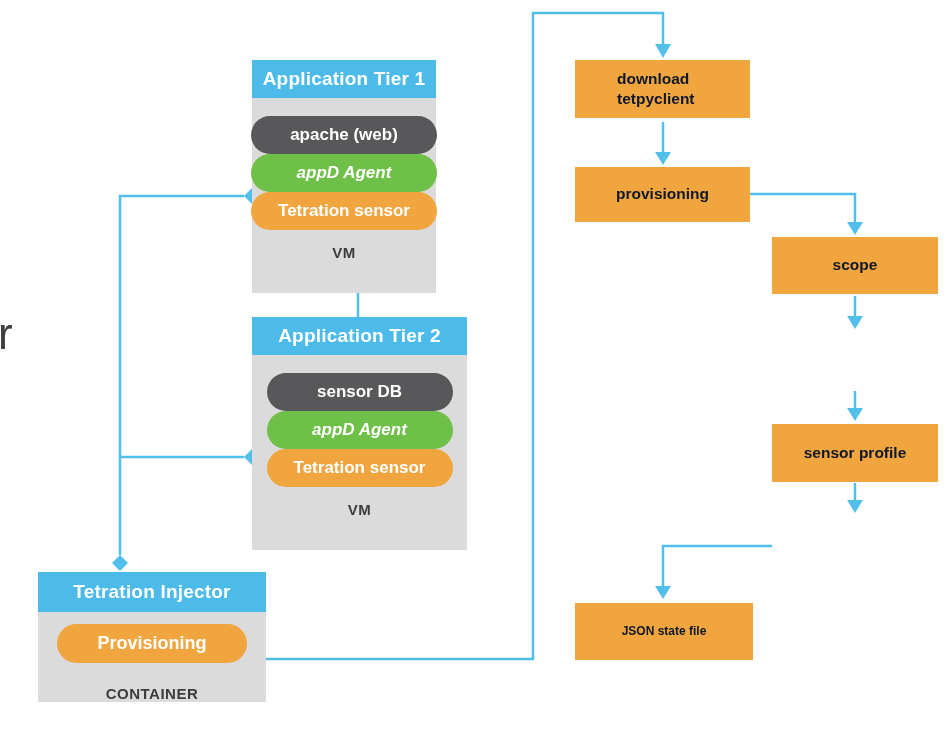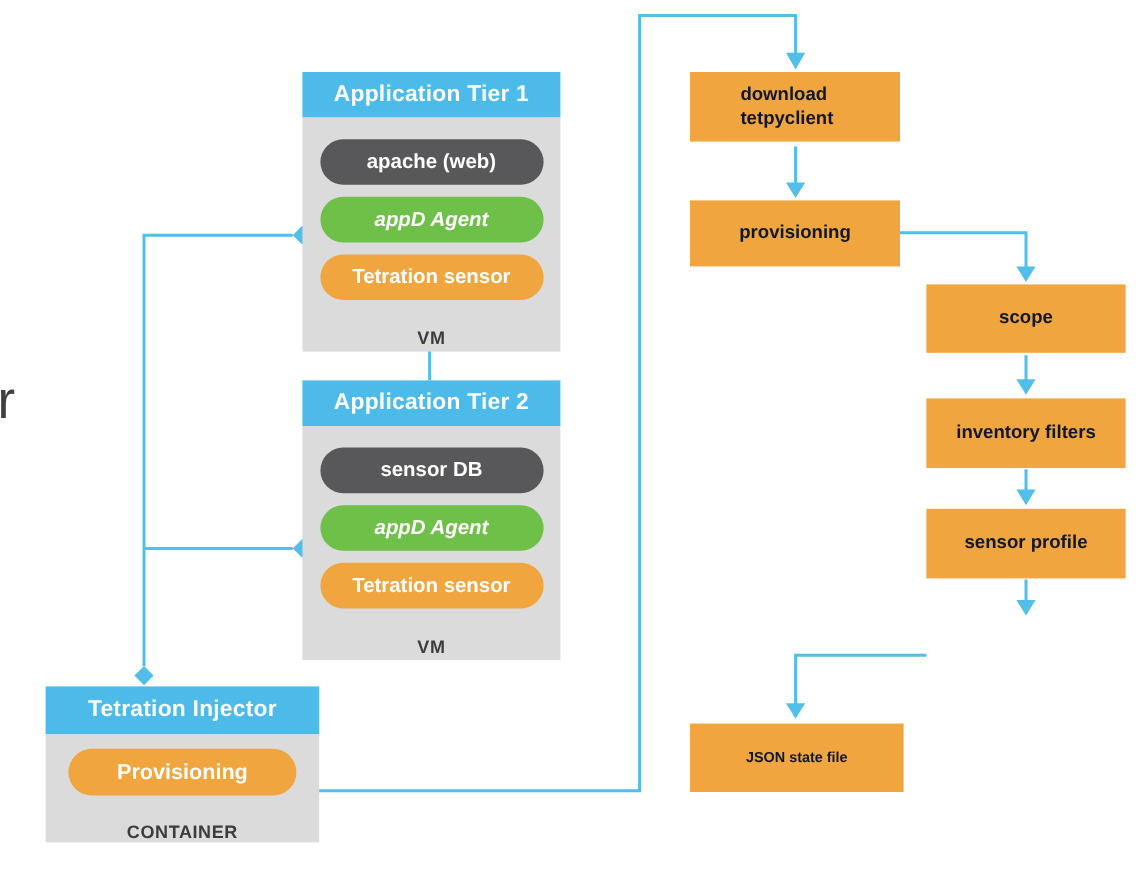--- a/index.html
+++ b/index.html
@@ -19,36 +19,36 @@
   .card{position:absolute;}
   .card-header{
     height:38px;background:var(--accent-blue);color:#fff;
     font-weight:bold;font-size:19px;letter-spacing:.2px;
     display:flex;align-items:center;justify-content:center;
   }
   .card-body{
     background:var(--card-gray);box-sizing:border-box;
     display:flex;flex-direction:column;align-items:center;
   }
-  .tier-body{height:195px;padding-top:18px;gap:10px;}
+  .tier-body{height:195px;padding-top:18px;}
   .injector-body{height:90px;padding-top:12px;gap:8px;}
   .pill{
     width:186px;height:38px;border-radius:19px;color:#fff;
     font-weight:bold;font-size:17px;
     display:flex;align-items:center;justify-content:center;
   }
   .pill-wide{width:190px;height:40px;border-radius:20px;font-size:18px;}
   .pill.dark{background:var(--dark-gray);}
   .pill.green{background:var(--green);font-style:italic;}
   .pill.orange{background:var(--orange);}
   .card-footer{
     margin-top:14px;font-size:15px;font-weight:bold;color:var(--footer-text);
     letter-spacing:.5px;
   }
-  #card-tier1{left:252px;top:60px;width:215px;}
+  #card-tier1{left:252px;top:60px;width:184px;}
   #card-tier2{left:252px;top:317px;width:215px;}
   #card-injector{left:38px;top:572px;width:228px;}
   #card-injector .card-header{height:40px;}
 
   .flow-node{
     position:absolute;background:var(--orange);color:#0f172a;box-sizing:border-box;
     font-weight:bold;font-size:15.5px;line-height:1.3;text-align:left;
     display:flex;align-items:center;justify-content:center;
   }
   #fn-download{left:575px;top:60px;width:175px;height:58px;padding:0 42px;}
@@ -131,17 +131,16 @@
     <div class="card-header">Tetration Injector</div>
     <div class="card-body injector-body">
       <div class="pill orange pill-wide">Provisioning</div>
       <div class="card-footer">CONTAINER</div>
     </div>
   </div>
 
   <div class="flow-node" id="fn-download">download tetpyclient</div>
   <div class="flow-node" id="fn-provisioning">provisioning</div>
   <div class="flow-node" id="fn-scope">scope</div>
-  <div class="flow-node" id="fn-inventory">inventory filters</div>
   <div class="flow-node" id="fn-sensor">sensor profile</div>
   <div class="flow-node" id="fn-json">JSON state file</div>
 
 </div>
 
 </body></html>

